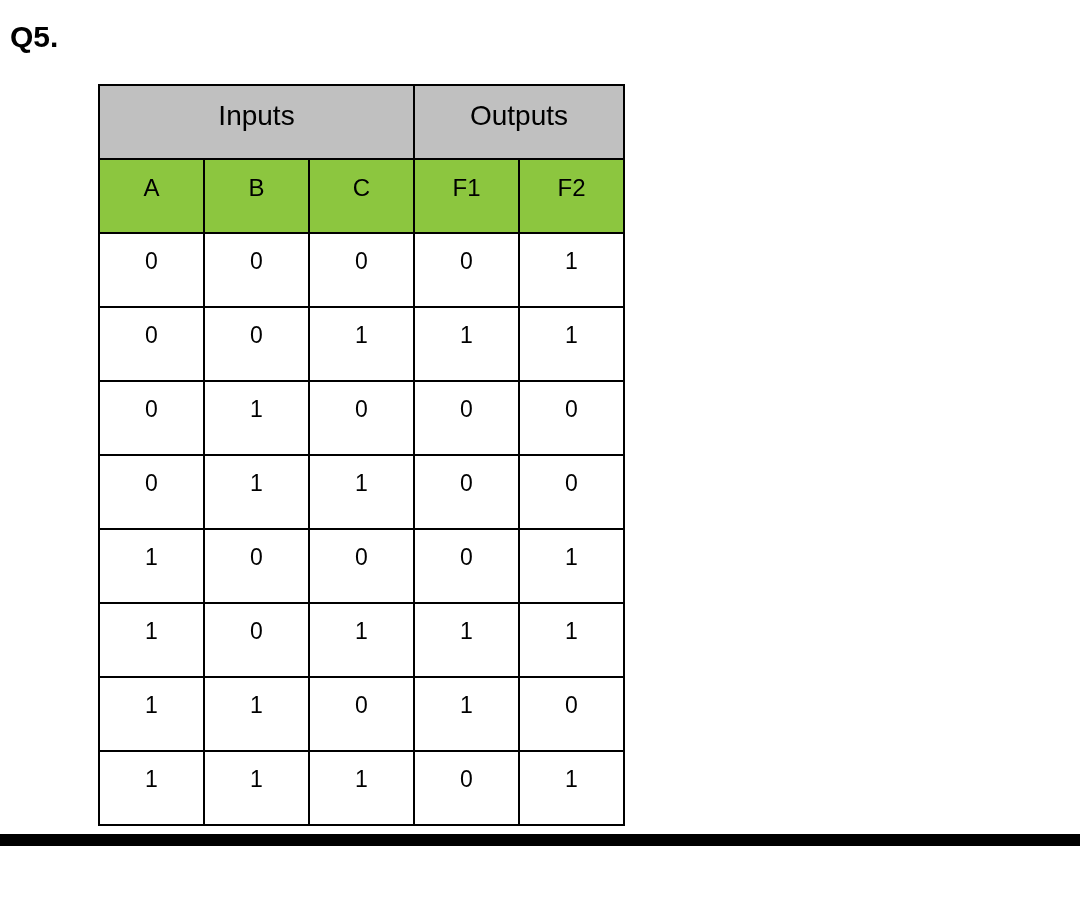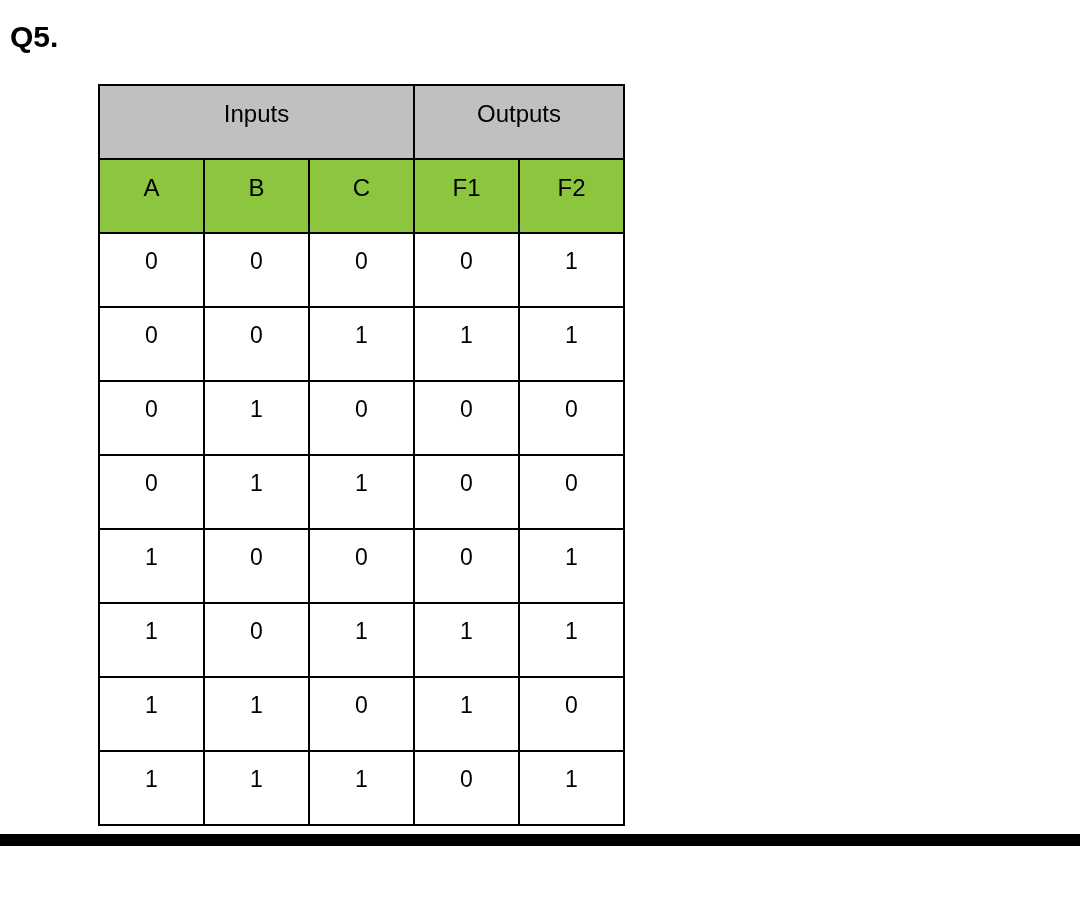--- a/index.html
+++ b/index.html
@@ -32,21 +32,21 @@
     }
     th, td {
       border: 2px solid #000;
       text-align: center;
       vertical-align: top;
       padding: 14px 0 0 0;
       font-family: Arial, sans-serif;
     }
     .group-header th {
       background: #c0c0c0;
-      font-size: 24px;
+      font-size: 28px;
       font-weight: normal;
       height: 74px;
     }
     .col-header th {
       background: #8cc63f;
       font-size: 24px;
       font-weight: normal;
       height: 74px;
     }
     tbody td {

